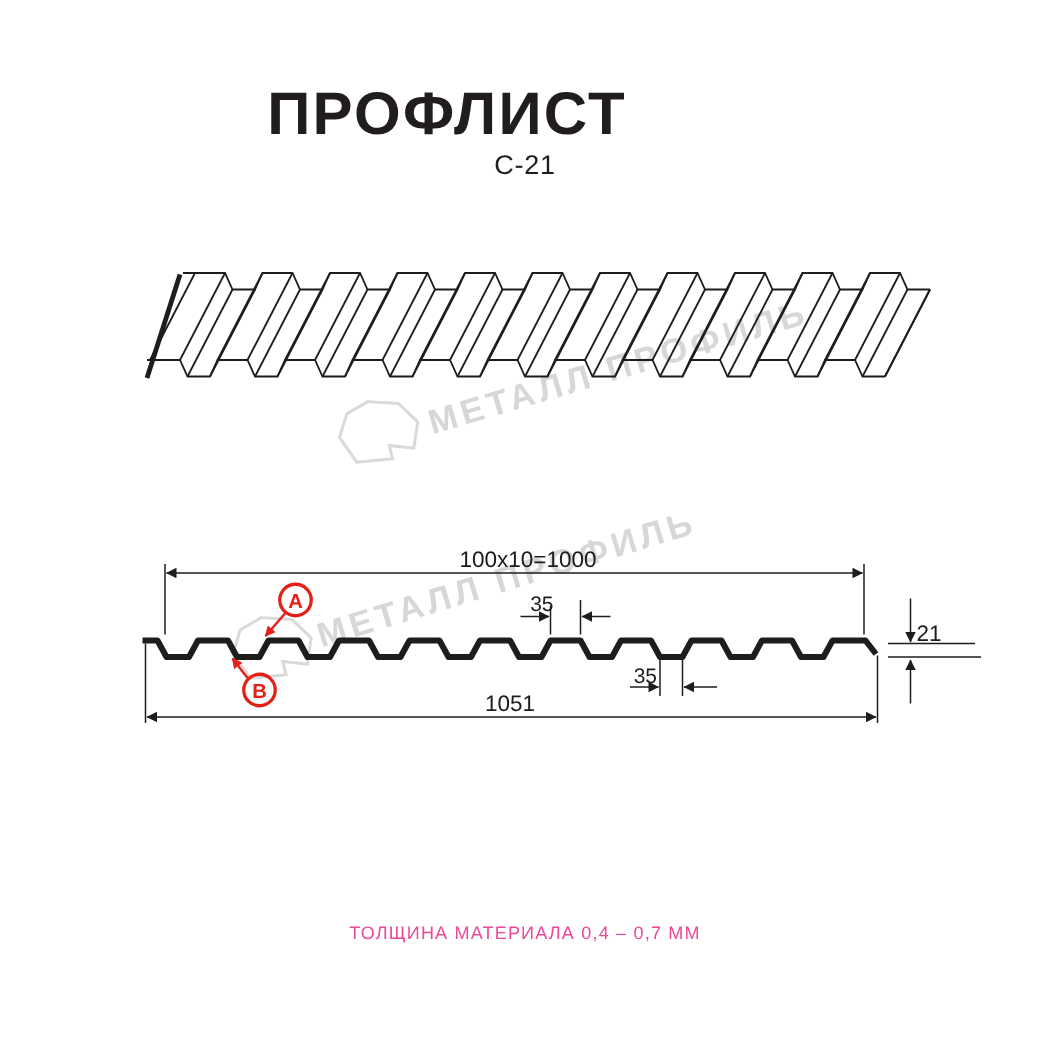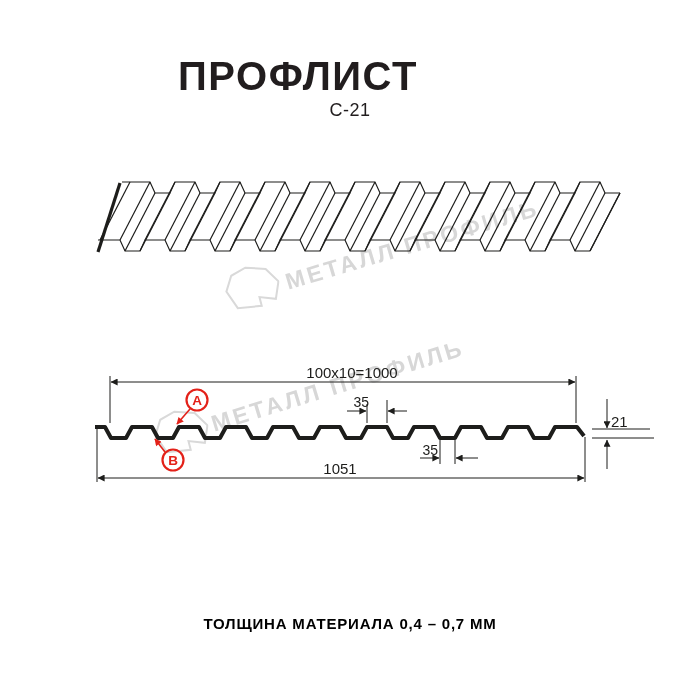--- a/index.html
+++ b/index.html
@@ -11,21 +11,21 @@
   .page-title{
     top:54px;left:0;width:596px;text-align:center;
     font-size:40px;font-weight:800;letter-spacing:1.5px;color:#211d1e;
   }
   .page-subtitle{
     top:100px;left:0;width:700px;text-align:center;
     font-size:18px;font-weight:400;letter-spacing:0.5px;color:#211d1e;
   }
   .footer-note{
     top:615px;left:0;width:700px;text-align:center;
-    font-size:15px;font-weight:700;letter-spacing:0.8px;color:#000000;
+    font-size:12px;font-weight:400;letter-spacing:0.8px;color:#ec4899;
   }
   .wm-text{
     color:#d7d7d7;font-weight:700;font-size:23px;letter-spacing:3px;
     white-space:nowrap;transform-origin:0 50%;line-height:26px;
   }
   #wm-text-1{left:286px;top:269px;transform:rotate(-16.5deg);}
   #wm-text-2{left:212px;top:411px;transform:rotate(-17deg);}
   .wm-logo{stroke:#d9d9d9;fill:none;stroke-width:2;}
   #wm-logo-1{left:224px;top:265px;transform:rotate(-8deg);}
   #wm-logo-2{left:153px;top:409px;transform:rotate(-8deg);}

